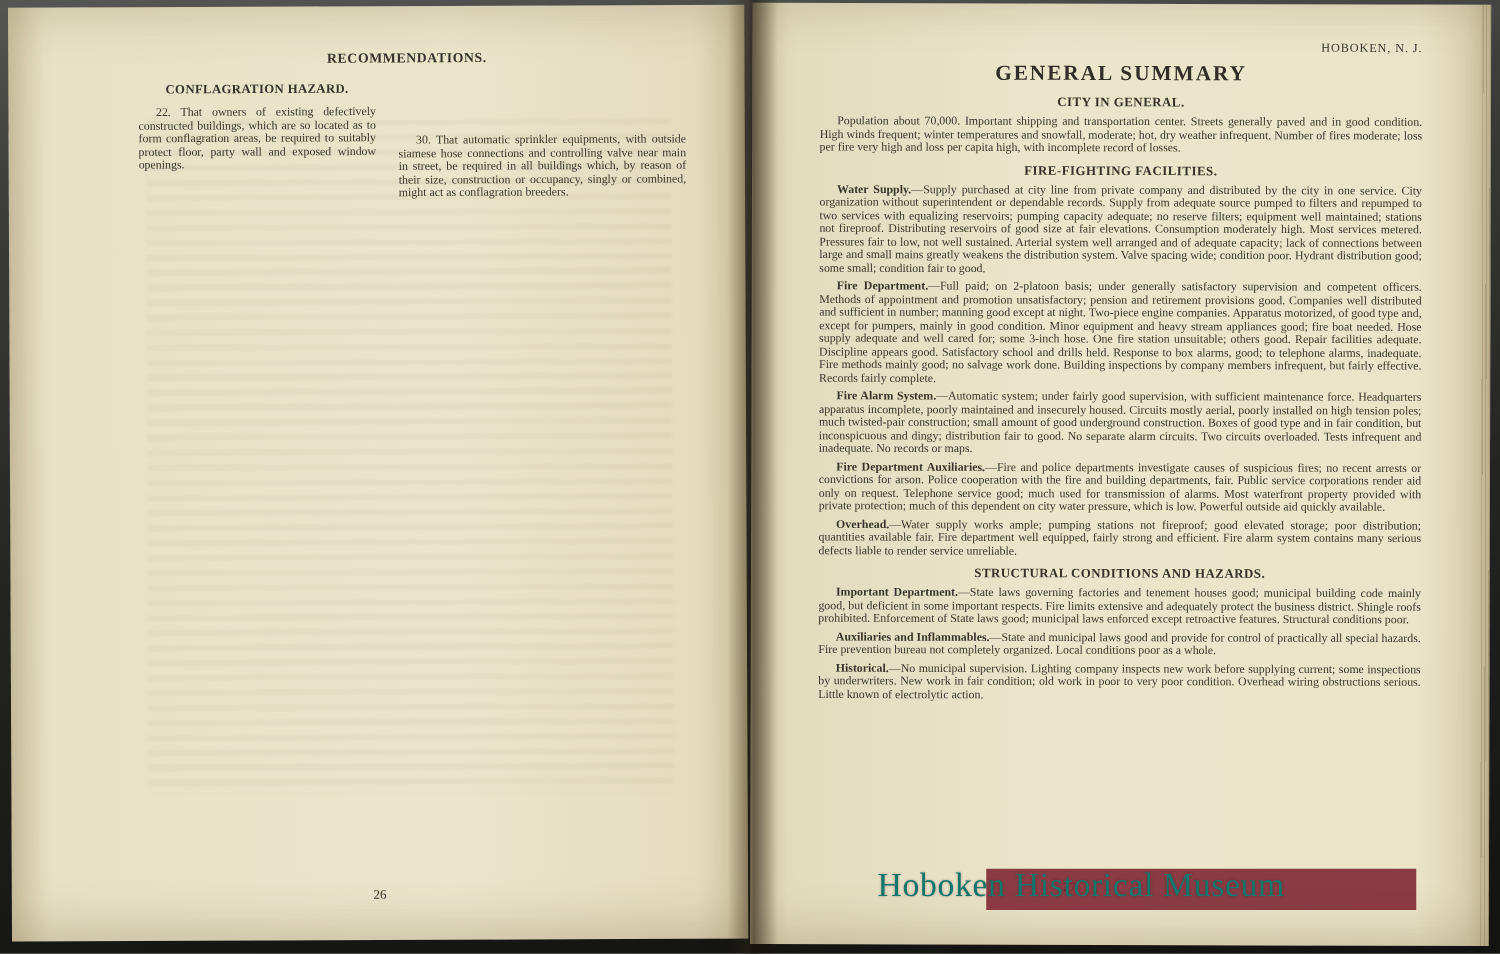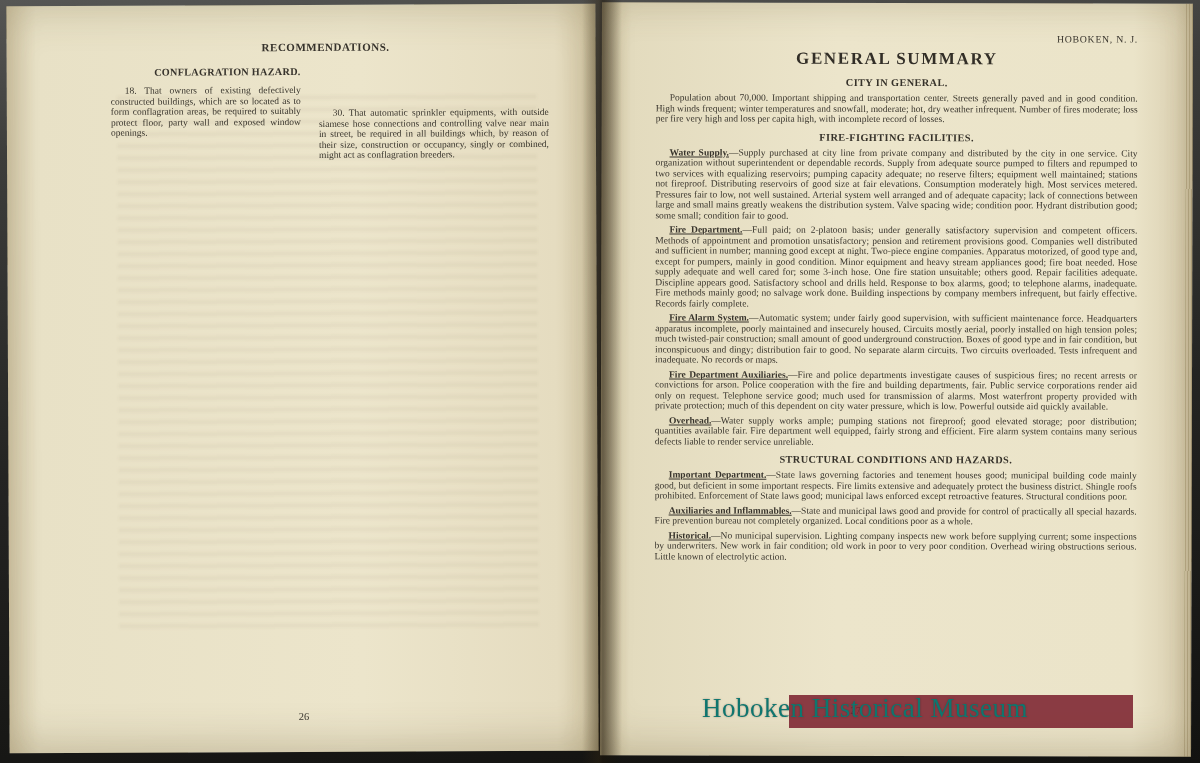--- a/index.html
+++ b/index.html
@@ -33,28 +33,28 @@
     background: linear-gradient(90deg, rgba(45,35,15,0) 0%, rgba(50,38,18,.40) 42%, rgba(28,20,8,.55) 52%, rgba(45,35,15,0) 100%);
   }
   .ghost {
     position: absolute; left: 110px; top: 90px; width: 420px; height: 540px; pointer-events: none;
     background: repeating-linear-gradient(180deg, rgba(128,112,72,.055) 0 5px, rgba(0,0,0,0) 5px 12px);
     filter: blur(1px);
   }
 
   .body { font-size: 9.5px; line-height: 10.5px; text-align: justify; color: #38342c; }
   p.body { margin: 0 0 4px; text-indent: 14px; }
-  p.body b { font-weight: bold; text-decoration: underline; }
+  p.body b { font-weight: bold; }
 
   
   .l-header { position: absolute; left: 100px; top: 36px; width: 438px; text-align: center; font-weight: bold; font-size: 11px; letter-spacing: .5px; }
   .l-cols { position: absolute; left: 104px; top: 61px; width: 438px; display: flex; gap: 18px; }
   .l-col1 { width: 190px; }
   .l-col2 { width: 230px; margin-top: 42px; }
-  .l-subhead { text-align: right; font-weight: bold; font-size: 10.2px; letter-spacing: .3px; margin: 0 0 8px; }
+  .l-subhead { text-align: center; font-weight: bold; font-size: 10.2px; letter-spacing: .3px; margin: 0 0 8px; }
 
   .pagenum { position: absolute; left: 0; width: 100%; text-align: center; font-size: 10.5px; color: #3a362e; }
   .page-left .pagenum { bottom: 30px; }
   .page-right .pagenum { bottom: 40px; margin-left: -40px; }
 
   
   .r-content { position: absolute; left: 54px; top: 30px; width: 482px; }
   .running-head { text-align: right; font-size: 9.8px; letter-spacing: .7px; margin: 0 0 5px; color: #3a362e; }
   .r-title { text-align: center; font-size: 17px; font-weight: bold; letter-spacing: 1.6px; margin: 4px 0 8px; color: #322e27; }
   .section-heading { text-align: center; font-weight: bold; font-size: 10.3px; letter-spacing: .4px; margin: 7px 0 5px; color: #36322a; }
@@ -72,21 +72,21 @@
 <body>
 
 <div class="scene">
 
   <div class="page page-left">
     <div class="ghost"></div>
     <div class="l-header">RECOMMENDATIONS.</div>
     <div class="l-cols">
       <div class="l-col1">
         <div class="l-subhead">CONFLAGRATION HAZARD.</div>
-        <p class="body">18. That owners of existing defectively constructed buildings, which are so located as to form conflagration areas, be required to suitably protect floor, party wall and exposed window openings.</p>
+        <p class="body">22. That owners of existing defectively constructed buildings, which are so located as to form conflagration areas, be required to suitably protect floor, party wall and exposed window openings.</p>
       </div>
       <div class="l-col2">
         <p class="body">30. That automatic sprinkler equipments, with outside siamese hose connections and controlling valve near main in street, be required in all buildings which, by reason of their size, construction or occupancy, singly or combined, might act as conflagration breeders.</p>
       </div>
     </div>
     <div class="pagenum">26</div>
   </div>
 
   <div class="page page-right">
     <div class="r-content">

